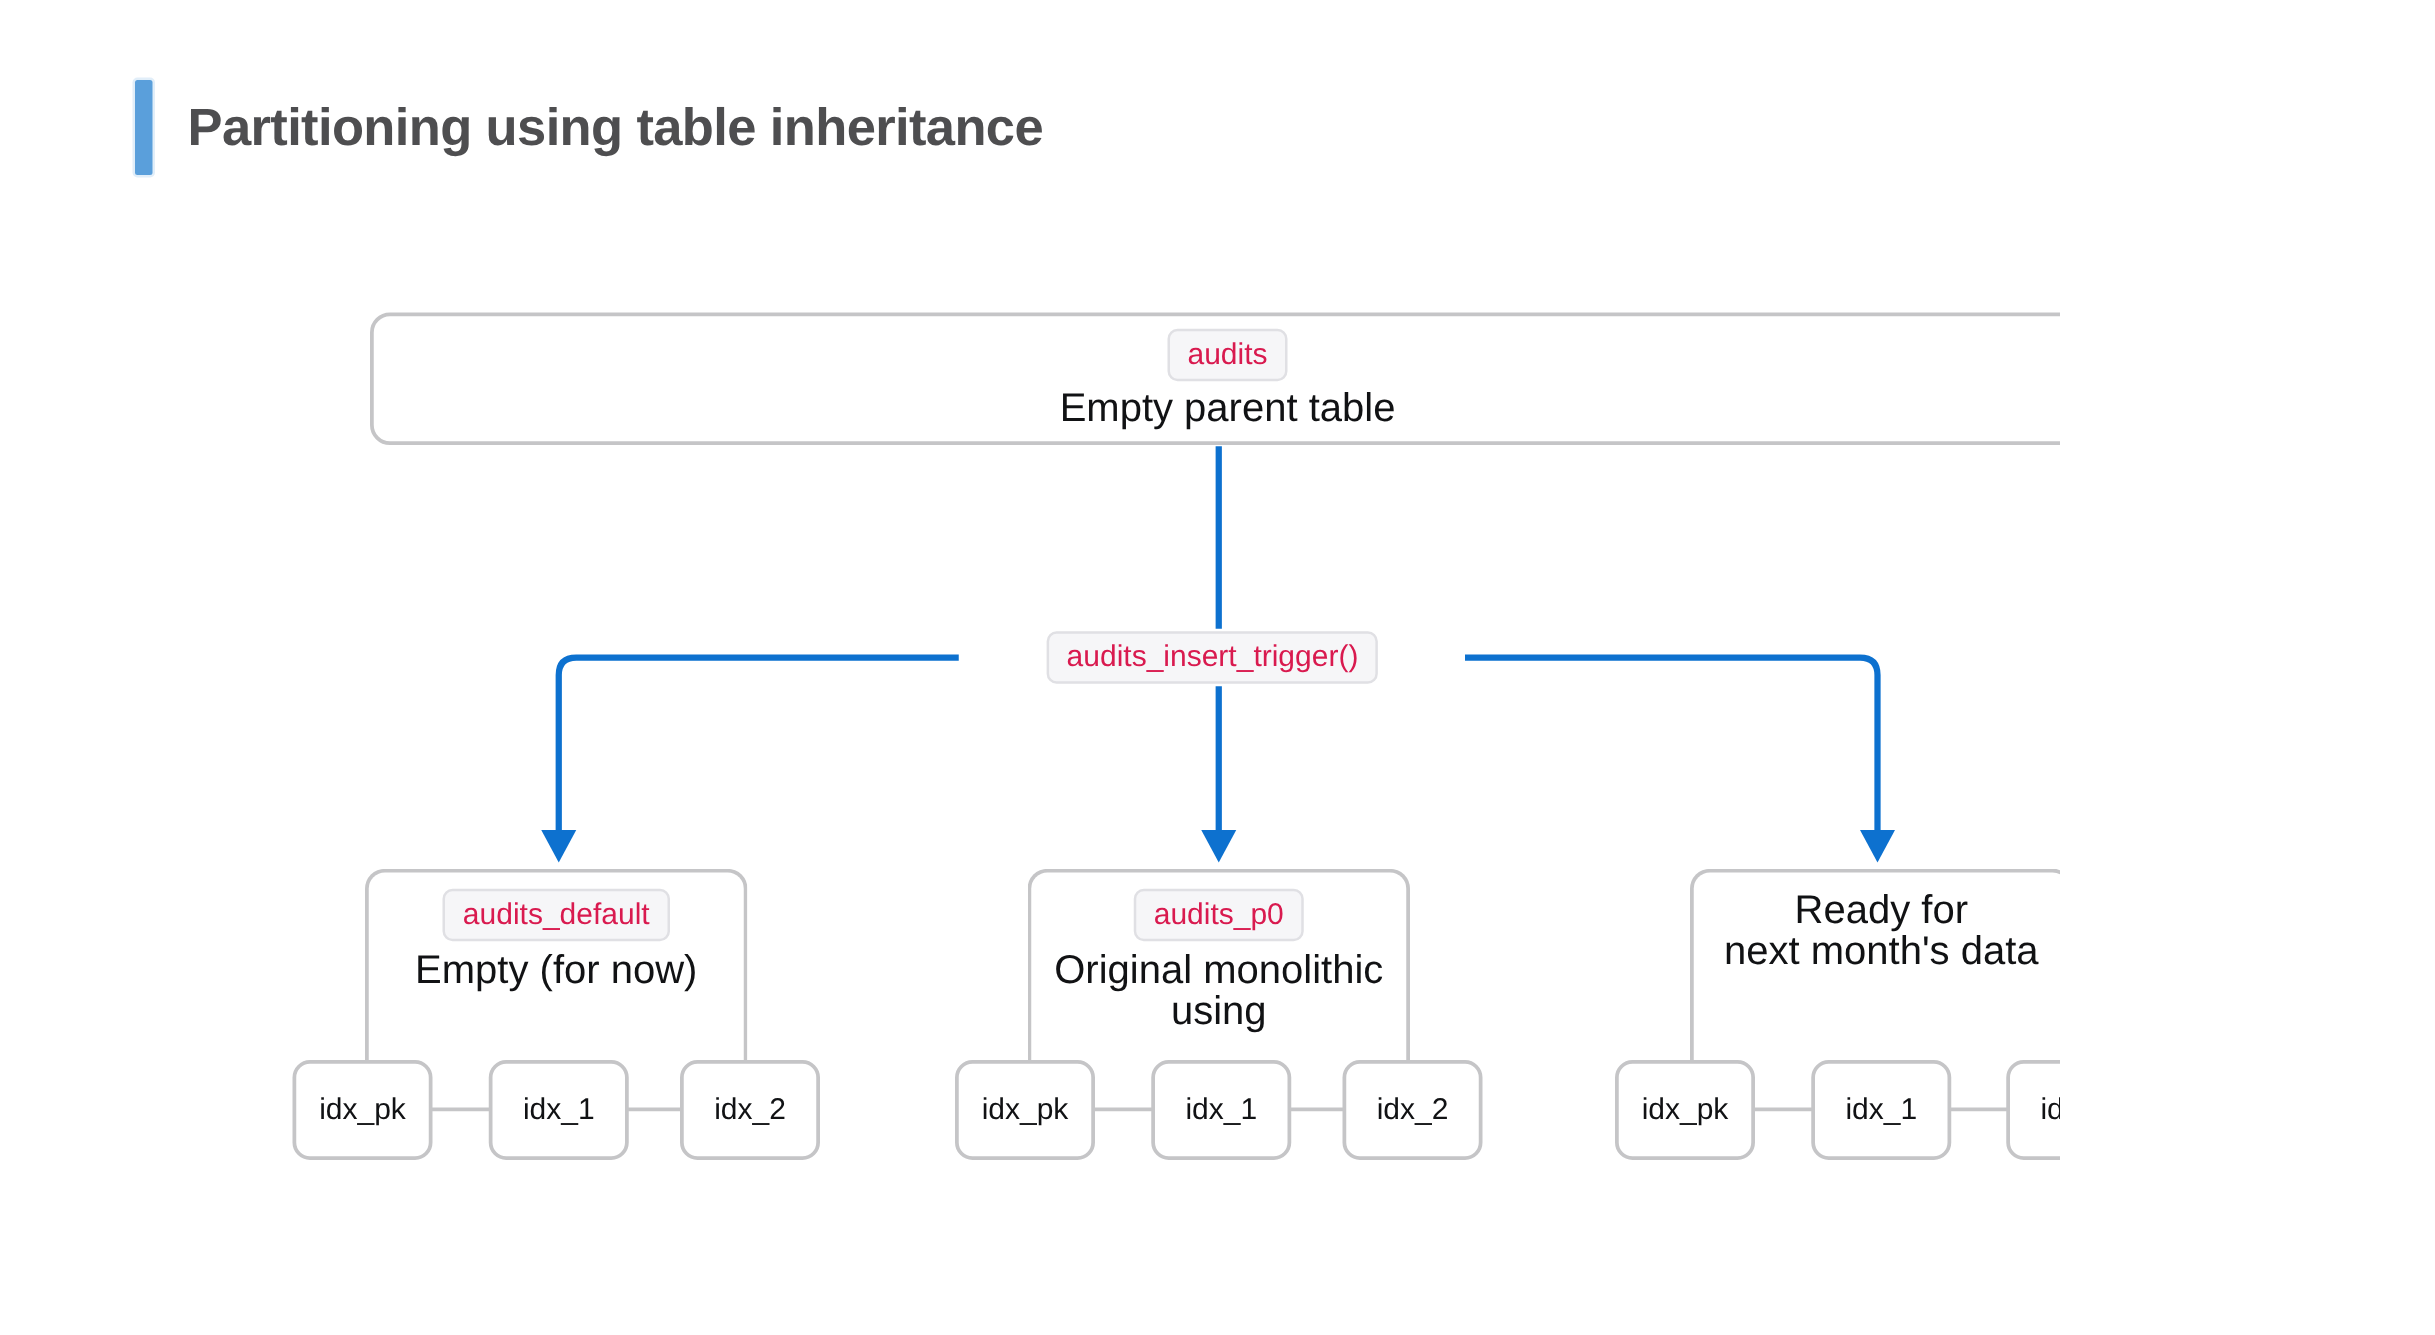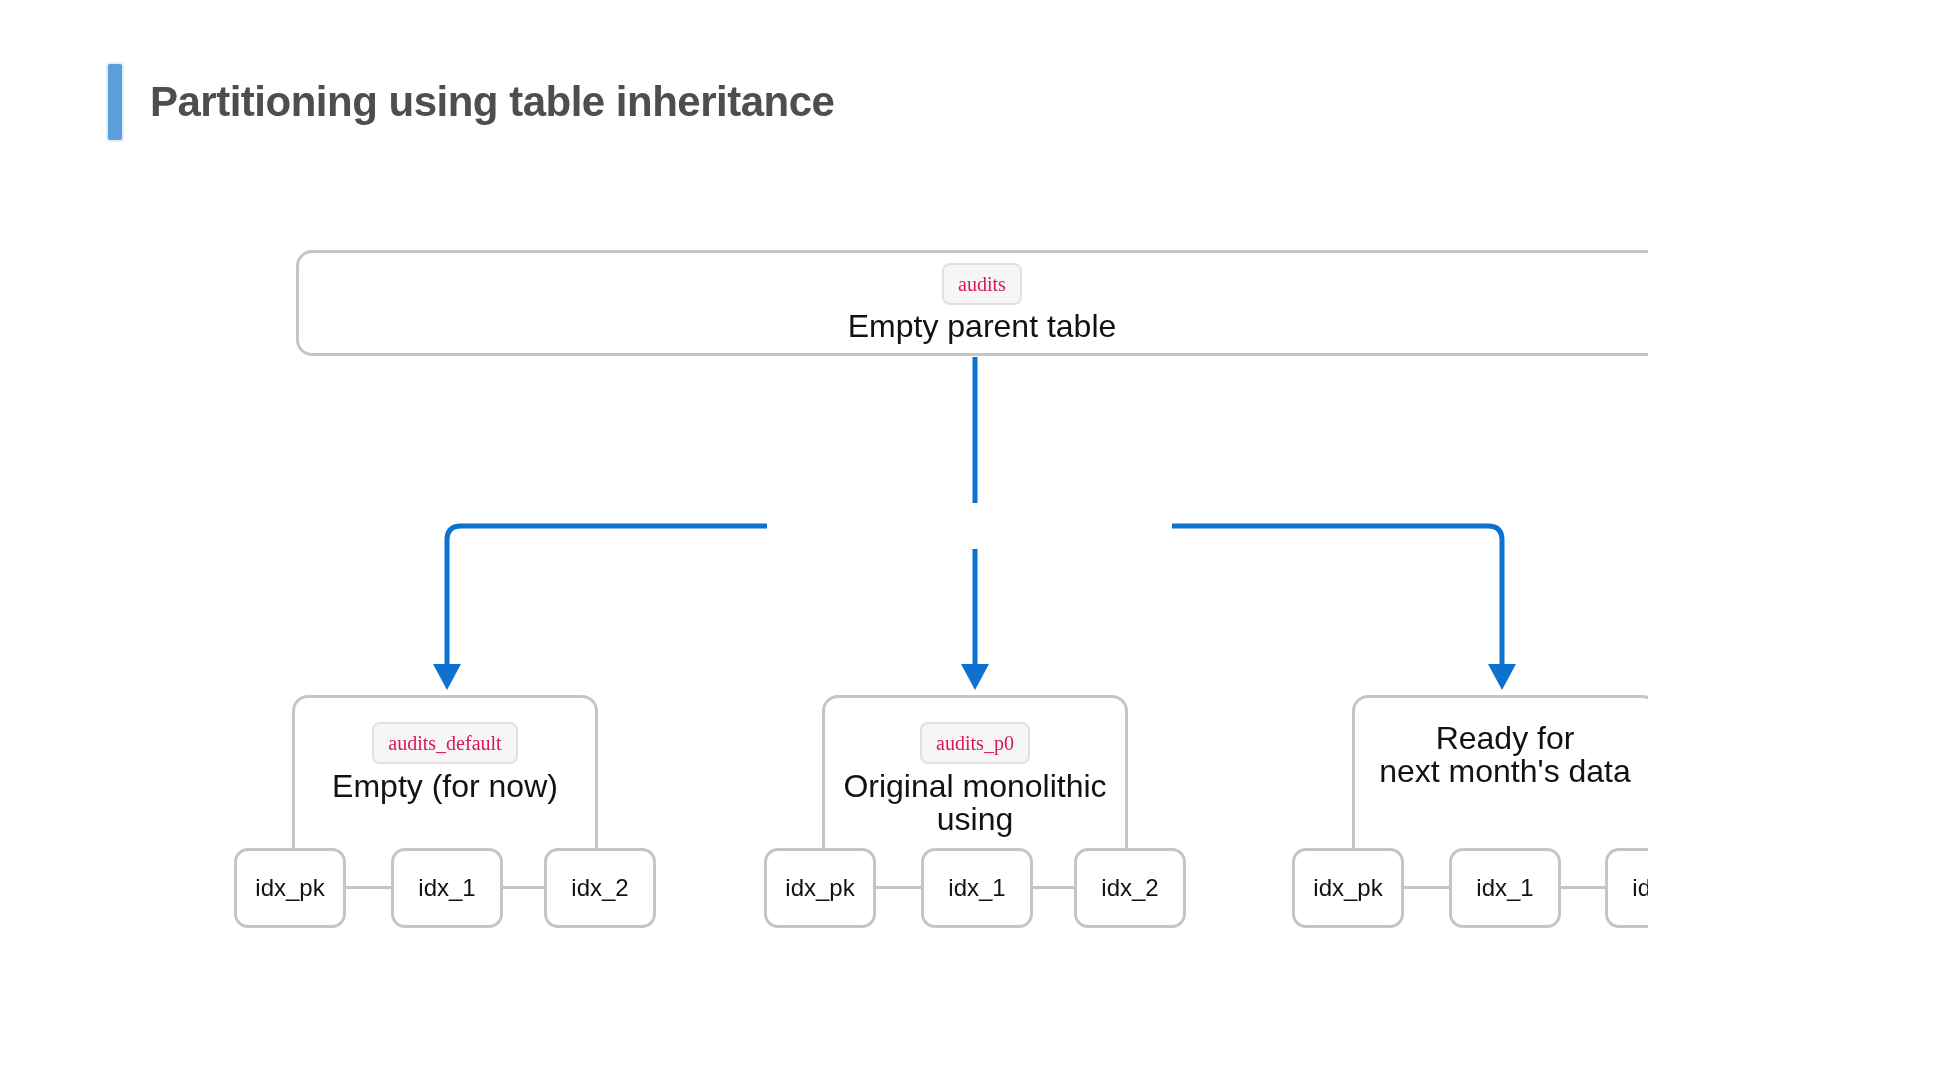--- a/index.html
+++ b/index.html
@@ -51,36 +51,36 @@
   }
   .node.parent{
     left:296px;top:250px;width:1372px;height:106px;
     border-radius:16px;
     justify-content:center;gap:5px;
   }
   .node.partition{
     top:695px;width:306px;height:153px;
     border-bottom:none;
     border-radius:16px 16px 0 0;
-    padding-top:24px;gap:6px;
+    padding-top:13px;gap:6px;
     background:transparent;
   }
   .node.p0{left:292px;}
   .node.p1{left:822px;}
   .node.p2{left:1352px;}
   .chip{
     display:inline-flex;align-items:center;justify-content:center;
     background:var(--chip-bg);
     border:2px solid var(--chip-border);
     border-radius:8px;
     padding:3px 14px;
   }
   .chip code{
-    font-family:Liberation Serif, serif;
-    font-size:20px;line-height:32px;
+    font-family:Liberation Sans, sans-serif;
+    font-size:24px;line-height:32px;
     color:var(--code-red);
     white-space:nowrap;
     text-align:center;
   }
   .chip.trigger{
     position:absolute;z-index:2;
     left:970px;top:505px;height:42px;
     transform:translateX(-50%);
   }
   .node-desc{
@@ -133,20 +133,23 @@
       <polygon class="arrowhead" points="1488,664 1516,664 1502,690"></polygon>
     </svg>
 
     <section class="node parent">
       <span class="chip">
         <code>audits</code>
       </span>
       <p class="node-desc">Empty parent table</p>
     </section>
 
+    <span class="chip trigger">
+      <code>audits_insert_trigger()</code>
+    </span>
 
     <section class="node partition p0">
       <span class="chip">
         <code>audits_default</code>
       </span>
       <p class="node-desc">Empty (for now)</p>
     </section>
 
     <section class="node partition p1">
       <span class="chip">

